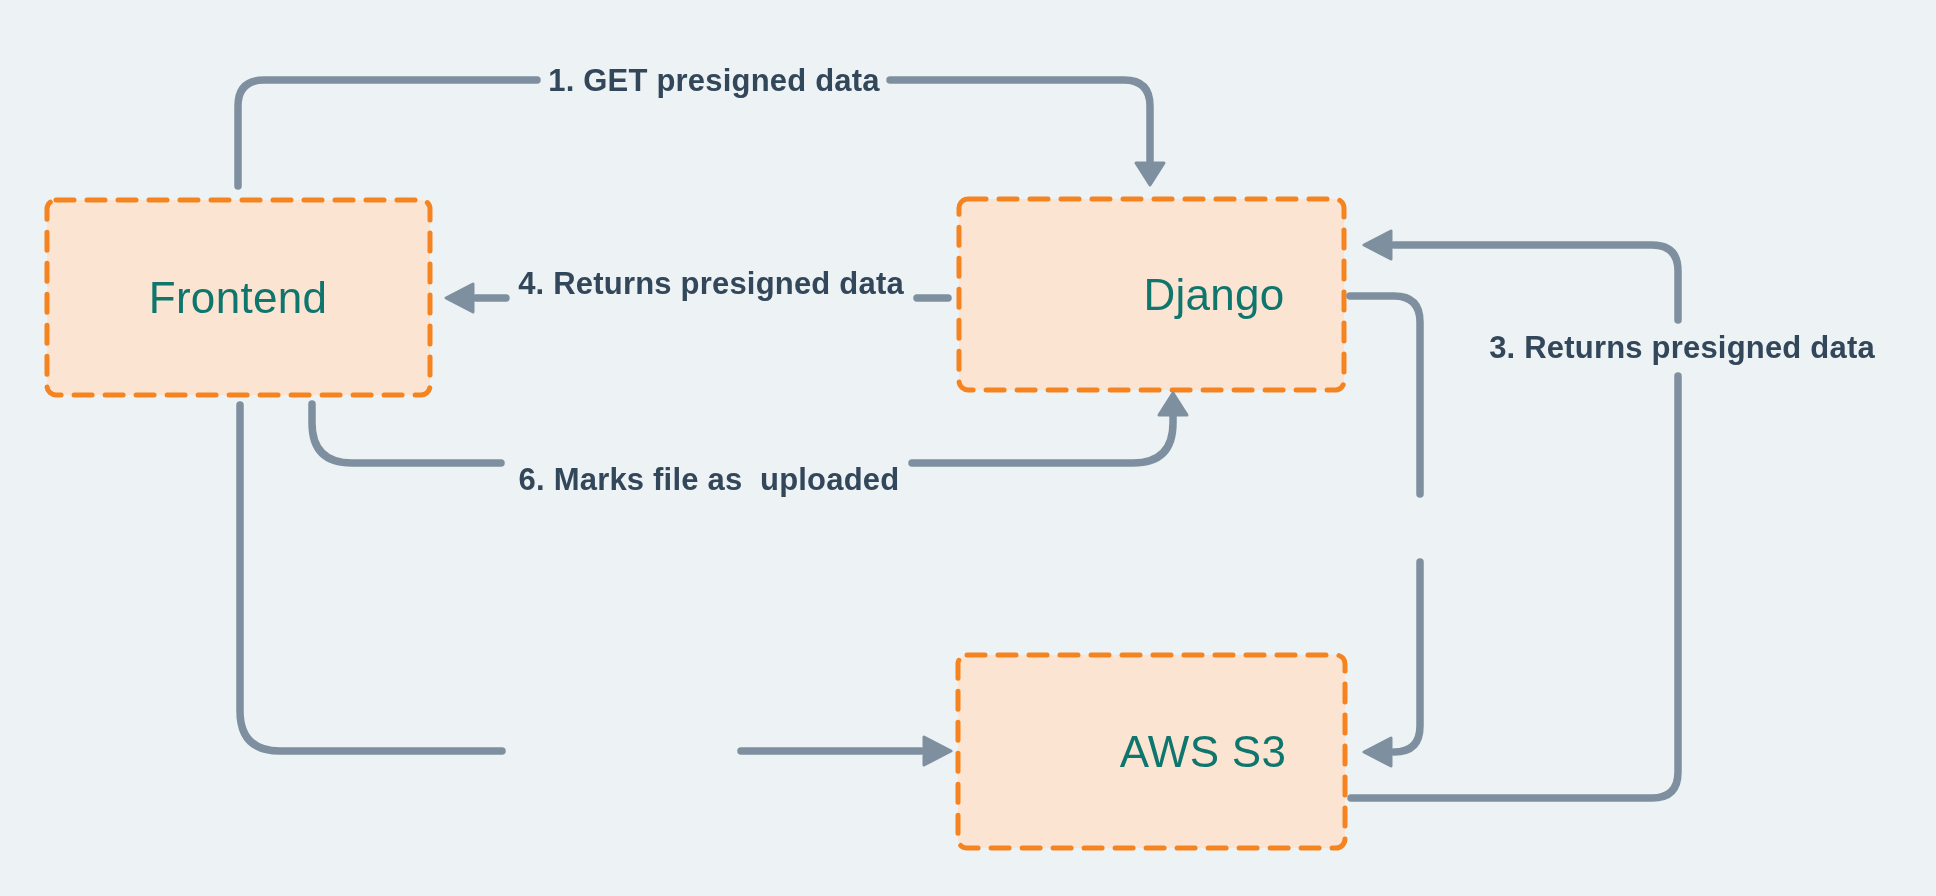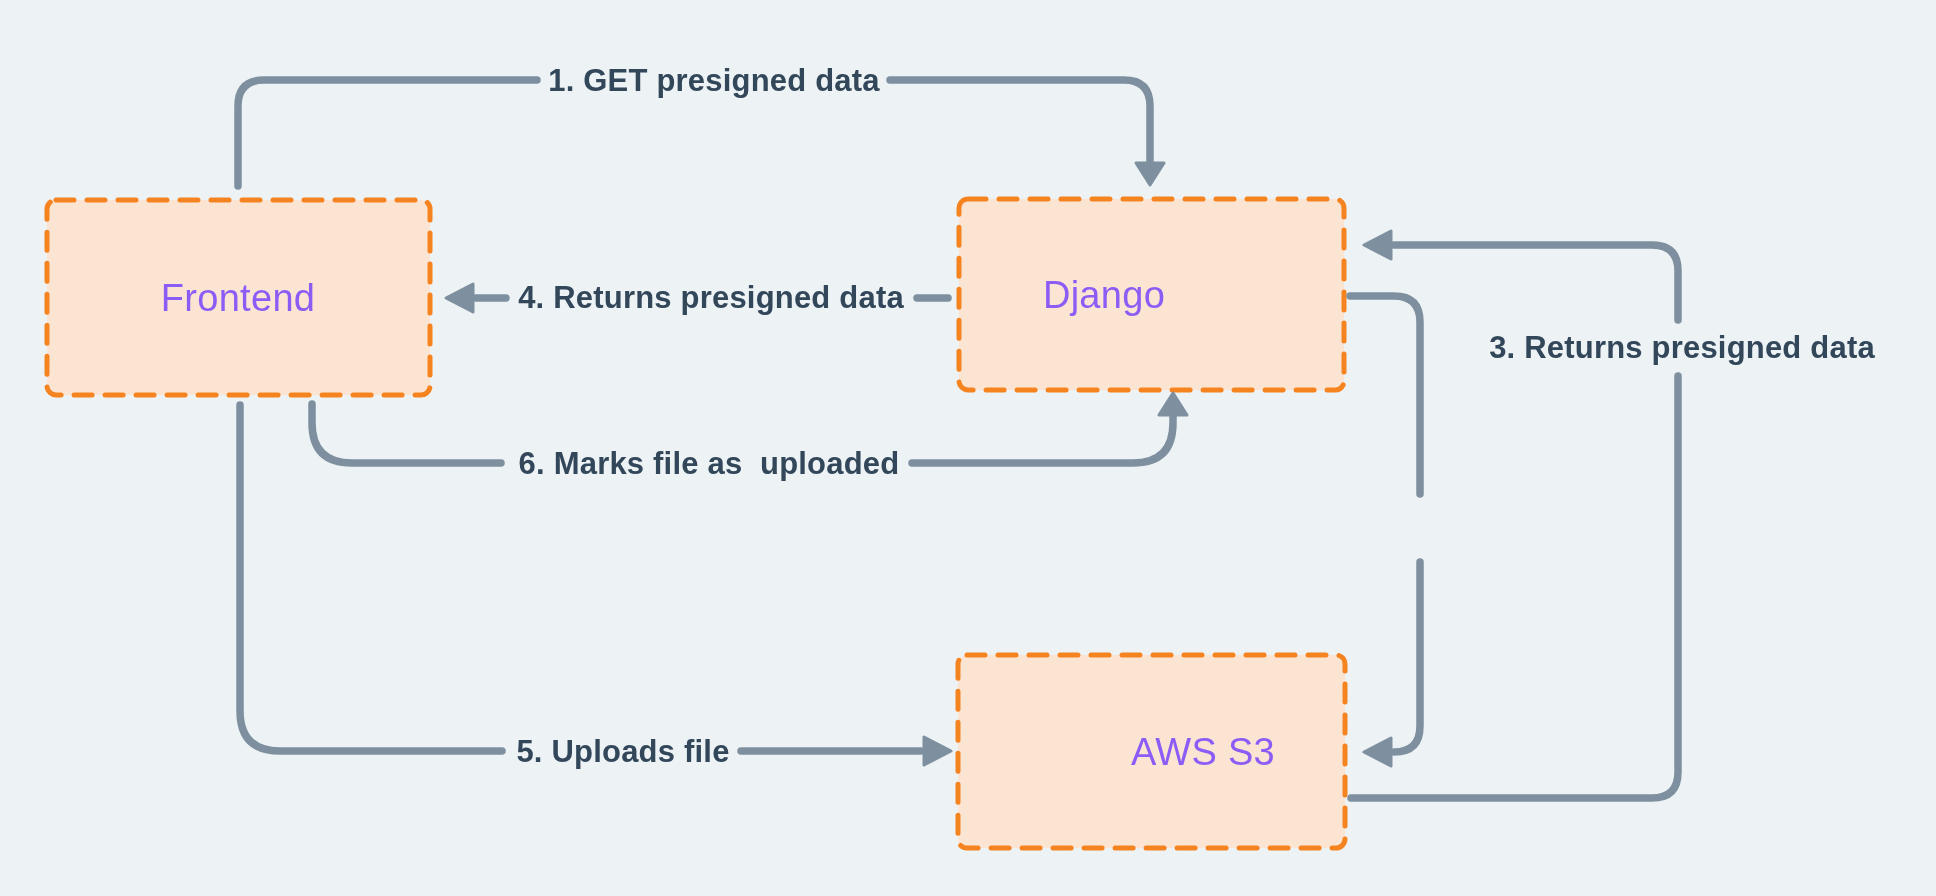--- a/index.html
+++ b/index.html
@@ -46,22 +46,22 @@
     white-space: pre;
     color: #33475a;
     font-size: 31px;
     letter-spacing: 0.2px;
     font-weight: bold;
   }
   .node-lbl {
     position: absolute;
     transform: translate(-50%, -50%);
     white-space: pre;
-    color: #8b5cf6;
-    font-size: 38px;
+    color: #0f766e;
+    font-size: 44px;
     letter-spacing: 0.3px;
   }
 </style>
 </head>
 <body>
 
 <div class="canvas">
 
   <svg width="1936" height="896" viewBox="0 0 1936 896">
 
@@ -100,22 +100,21 @@
     </g>
 
     <g>
       <path class="arrow-line" d="M 1351 798 L 1652 798 Q 1678 798 1678 772 L 1678 376"></path>
       <path class="arrow-line" d="M 1678 320 L 1678 271 Q 1678 245 1652 245 L 1394 245"></path>
       <path class="arrow-head" d="M 1364 245 L 1391 231 L 1391 259 Z"></path>
     </g>
   </svg>
 
   <div class="node-lbl" style="left:238px; top:298px;">Frontend</div>
-  <div class="node-lbl" style="left:1104px; top:295px;">Django</div>
+  <div class="node-lbl" style="left:1214px; top:295px;">Django</div>
   <div class="node-lbl" style="left:1203px; top:752px;">AWS S3</div>
 
   <div class="lbl" style="left:714px; top:81px;">1. GET presigned data</div>
   <div class="lbl" style="left:1682px; top:348px;text-align:right;">3. Returns presigned data</div>
-  <div class="lbl" style="left:711px; top:298px;">4. Returns presigned data</div>
-  <div class="lbl" style="left:623px; top:752px;">5. Uploads file</div>
-  <div class="lbl" style="left:709px; top:464px;">6. Marks file as  uploaded</div>
+  <div class="lbl" style="left:711px; top:284px;">4. Returns presigned data</div>
+  <div class="lbl" style="left:709px; top:480px;">6. Marks file as  uploaded</div>
 
 </div>
 
 </body></html>

